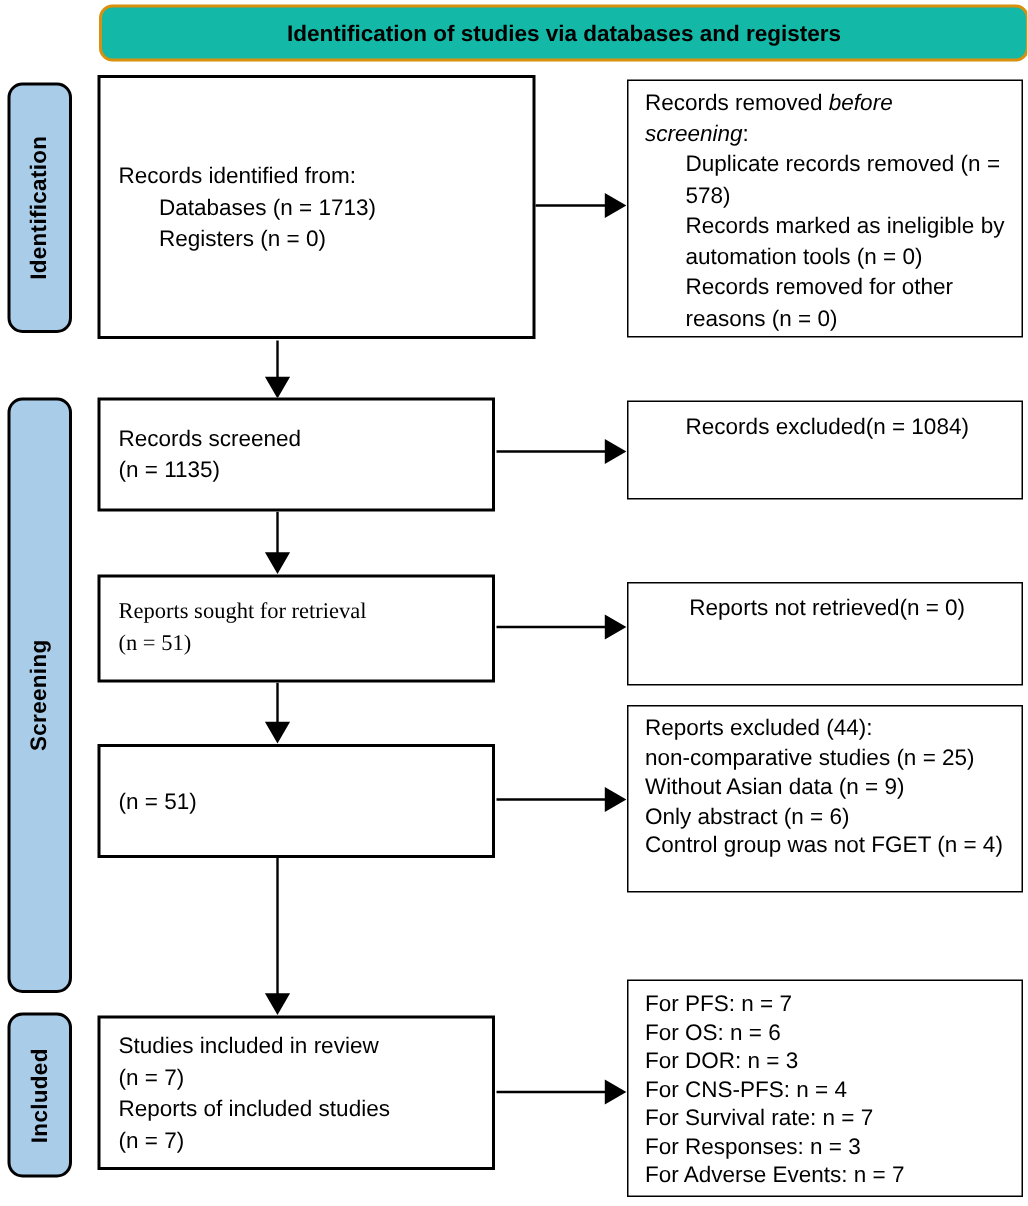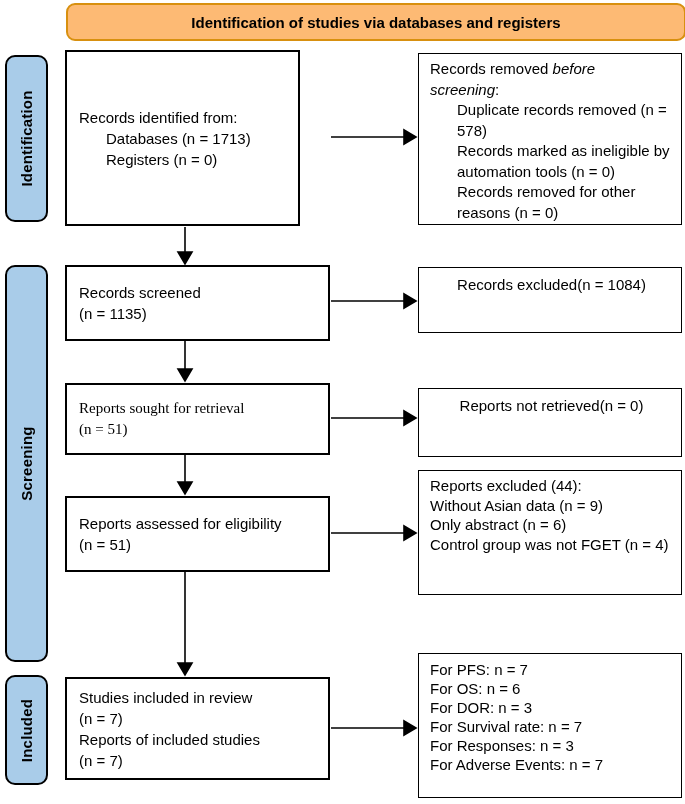--- a/index.html
+++ b/index.html
@@ -3,21 +3,21 @@
 <meta charset="utf-8">
 <style>
   html,body { margin:0; padding:0; background:#ffffff; }
   .canvas {
     position:relative; width:685px; height:804px; background:#ffffff;
     font-family:"Liberation Sans", sans-serif; color:#000;
     overflow:hidden;
   }
   .banner {
     position:absolute; left:66px; top:3px; width:616px; height:34px;
-    background:#fdba74; border:2px solid #D8900F; border-radius:9px;
+    background:#14b8a6; border:2px solid #D8900F; border-radius:9px;
     display:flex; align-items:center; justify-content:center;
     font-weight:bold; font-size:15px;
   }
   .stage {
     position:absolute; left:5px; width:43px;
     background:#A9CCE9; border:2px solid #000; border-radius:10px;
     display:flex; align-items:center; justify-content:center;
     box-sizing:border-box;
   }
   .stage span {
@@ -101,38 +101,37 @@
   <div class="stage" style="top:55px; height:167px;">
     <span>Identification</span>
   </div>
   <div class="stage" style="top:265px; height:397px;">
     <span>Screening</span>
   </div>
   <div class="stage" style="top:675px; height:110px;">
     <span>Included</span>
   </div>
 
-  <div class="box lbox" style="left:65px; top:50px; width:235px; height:176px;">
+  <div class="box lbox" style="left:65px; top:50px; width:292px; height:176px;">
     <div class="line">Records identified from:</div>
     <div class="line indent">Databases (n = 1713)</div>
     <div class="line indent">Registers (n = 0)</div>
   </div>
 
   <div class="box lbox" style="left:65px; top:265px; width:265px; height:76px;">
     <div class="line">Records screened</div>
     <div class="line">(n = 1135)</div>
   </div>
 
   <div class="box lbox" style="left:65px; top:383px; width:265px; height:72px;font-family:Liberation Serif, serif;">
     <div class="line">Reports sought for retrieval</div>
     <div class="line">(n = 51)</div>
   </div>
 
   <div class="box lbox" style="left:65px; top:496px; width:265px; height:76px;">
-    <div class="line">Reports assessed for eligibility</div>
     <div class="line">(n = 51)</div>
   </div>
 
   <div class="box lbox" style="left:65px; top:677px; width:265px; height:103px;">
     <div class="line">Studies included in review</div>
     <div class="line">(n = 7)</div>
     <div class="line">Reports of included studies</div>
     <div class="line">(n = 7)</div>
   </div>
 
@@ -153,27 +152,29 @@
     <div class="line">(n = 1084)</div>
   </div>
 
   <div class="box rbox center" style="left:418px; top:388px; width:264px; height:69px;">
     <div class="line">Reports not retrieved</div>
     <div class="line">(n = 0)</div>
   </div>
 
   <div class="box rbox" id="r-reports-excluded" style="left:418px; top:470px; width:264px; height:125px;">
     <div class="line">Reports excluded (44):</div>
+    <div class="line">non-comparative studies (n = 25)</div>
     <div class="line">Without Asian data (n = 9)</div>
     <div class="line">Only abstract (n = 6)</div>
     <div class="line">Control group was not FGET (n = 4)</div>
   </div>
 
   <div class="box rbox" id="r-outcomes" style="left:418px; top:653px; width:264px; height:145px;">
     <div class="line">For PFS: n = 7</div>
     <div class="line">For OS: n = 6</div>
     <div class="line">For DOR: n = 3</div>
+    <div class="line">For CNS-PFS: n = 4</div>
     <div class="line">For Survival rate: n = 7</div>
     <div class="line">For Responses: n = 3</div>
     <div class="line">For Adverse Events: n = 7</div>
   </div>
 
 </div>
 
 </body></html>

